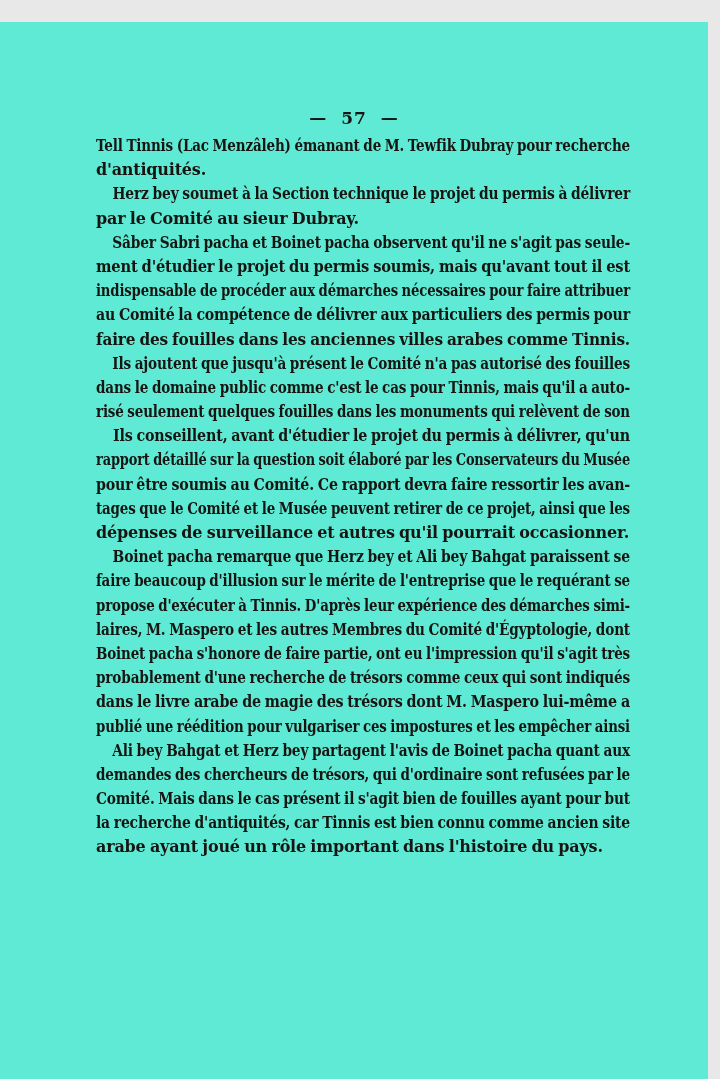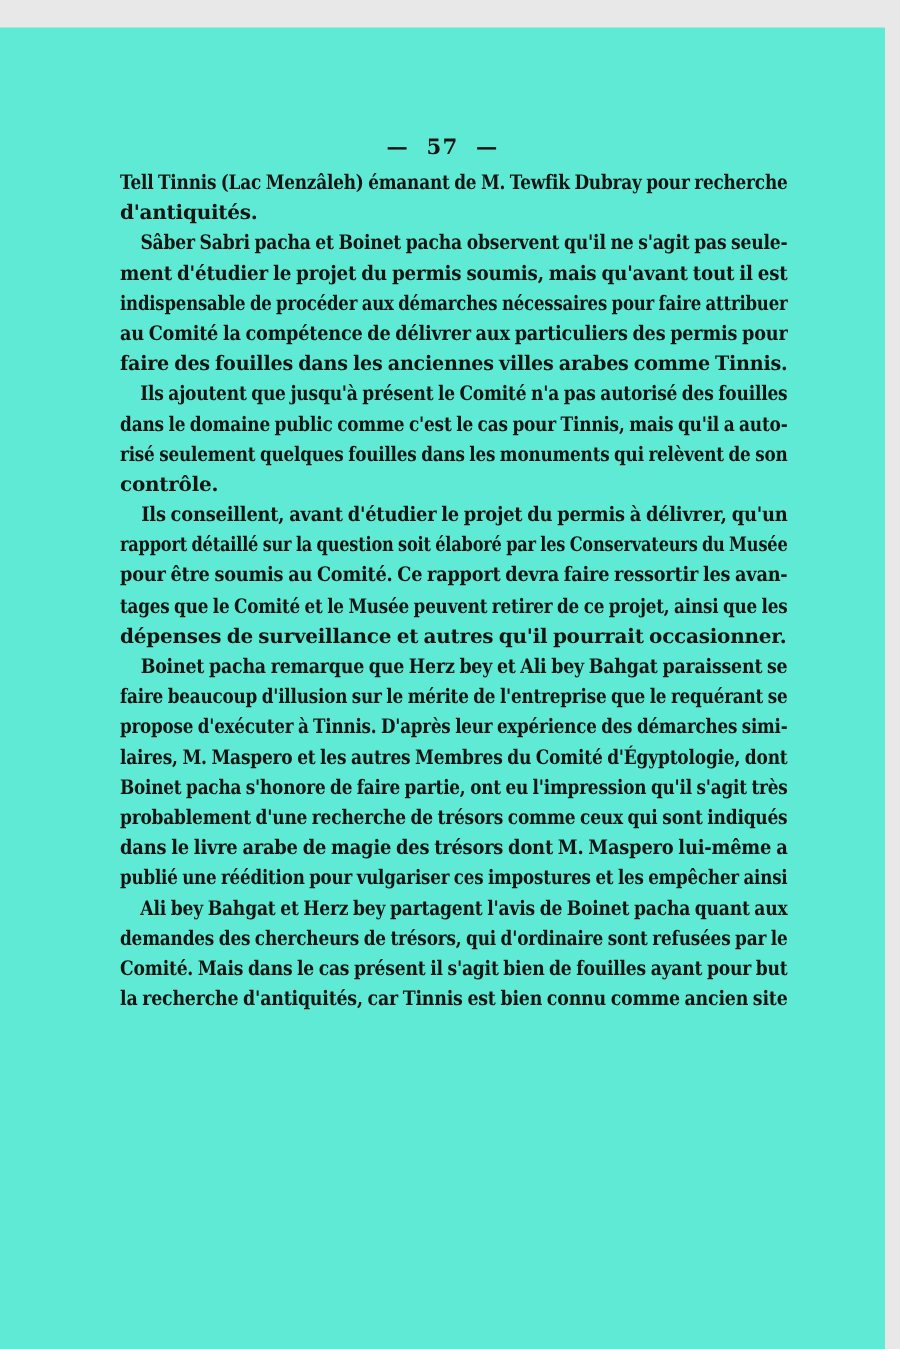--- a/index.html
+++ b/index.html
@@ -53,34 +53,37 @@
 
   <div class="page-number">— 57 —</div>
 
   <div class="text-block">
 
     <div class="para">
       <span class="line" style="transform: scaleX(0.844811);"><span style="white-space: nowrap;">Tell Tinnis (Lac Menzâleh) émanant de M. Tewfik Dubray pour recherche</span></span>
       <span class="line last" style="transform: scaleX(1);"><span style="white-space: nowrap;">d'antiquités.</span></span>
     </div>
 
+    <div class="para">
+      <span class="line first" style="transform: scaleX(0.864318);"><span style="white-space: nowrap;">Herz bey soumet à la Section technique le projet du permis à délivrer</span></span>
+      <span class="line last" style="transform: scaleX(1);"><span style="white-space: nowrap;">par le Comité au sieur Dubray.</span></span>
+    </div>
 
     <div class="para">
       <span class="line first" style="transform: scaleX(0.859709);"><span style="white-space: nowrap;">Sâber Sabri pacha et Boinet pacha observent qu'il ne s'agit pas seule-</span></span>
       <span class="line" style="transform: scaleX(0.91691);"><span style="white-space: nowrap;">ment d'étudier le projet du permis soumis, mais qu'avant tout il est</span></span>
       <span class="line" style="transform: scaleX(0.827526);"><span style="white-space: nowrap;">indispensable de procéder aux démarches nécessaires pour faire attribuer</span></span>
       <span class="line" style="transform: scaleX(0.884312);"><span style="white-space: nowrap;">au Comité la compétence de délivrer aux particuliers des permis pour</span></span>
       <span class="line last" style="transform: scaleX(0.957686);"><span style="white-space: nowrap;">faire des fouilles dans les anciennes villes arabes comme Tinnis.</span></span>
     </div>
 
     <div class="para">
       <span class="line first" style="transform: scaleX(0.852397);"><span style="white-space: nowrap;">Ils ajoutent que jusqu'à présent le Comité n'a pas autorisé des fouilles</span></span>
       <span class="line" style="transform: scaleX(0.847031);"><span style="white-space: nowrap;">dans le domaine public comme c'est le cas pour Tinnis, mais qu'il a auto-</span></span>
       <span class="line" style="transform: scaleX(0.841566);"><span style="white-space: nowrap;">risé seulement quelques fouilles dans les monuments qui relèvent de son</span></span>
-      <span class="line last" style="transform: scaleX(1);"><span style="white-space: nowrap;">contrôle.</span></span>
     </div>
 
     <div class="para">
       <span class="line first" style="transform: scaleX(0.893117);"><span style="white-space: nowrap;">Ils conseillent, avant d'étudier le projet du permis à délivrer, qu'un</span></span>
       <span class="line" style="transform: scaleX(0.809628);"><span style="white-space: nowrap;">rapport détaillé sur la question soit élaboré par les Conservateurs du Musée</span></span>
       <span class="line" style="transform: scaleX(0.886399);"><span style="white-space: nowrap;">pour être soumis au Comité. Ce rapport devra faire ressortir les avan-</span></span>
       <span class="line" style="transform: scaleX(0.840325);"><span style="white-space: nowrap;">tages que le Comité et le Musée peuvent retirer de ce projet, ainsi que les</span></span>
       <span class="line last" style="transform: scaleX(1);"><span style="white-space: nowrap;">dépenses de surveillance et autres qu'il pourrait occasionner.</span></span>
     </div>
 
@@ -94,16 +97,17 @@
       <span class="line" style="transform: scaleX(0.851314);"><span style="white-space: nowrap;">probablement d'une recherche de trésors comme ceux qui sont indiqués</span></span>
       <span class="line" style="transform: scaleX(0.89473);"><span style="white-space: nowrap;">dans le livre arabe de magie des trésors dont M. Maspero lui-même a</span></span>
       <span class="line" style="transform: scaleX(0.835354);"><span style="white-space: nowrap;">publié une réédition pour vulgariser ces impostures et les empêcher ainsi</span></span>
     </div>
 
     <div class="para">
       <span class="line first" style="transform: scaleX(0.857767);"><span style="white-space: nowrap;">Ali bey Bahgat et Herz bey partagent l'avis de Boinet pacha quant aux</span></span>
       <span class="line" style="transform: scaleX(0.845606);"><span style="white-space: nowrap;">demandes des chercheurs de trésors, qui d'ordinaire sont refusées par le</span></span>
       <span class="line" style="transform: scaleX(0.858176);"><span style="white-space: nowrap;">Comité. Mais dans le cas présent il s'agit bien de fouilles ayant pour but</span></span>
       <span class="line" style="transform: scaleX(0.870416);"><span style="white-space: nowrap;">la recherche d'antiquités, car Tinnis est bien connu comme ancien site</span></span>
+      <span class="line last" style="transform: scaleX(1);"><span style="white-space: nowrap;">arabe ayant joué un rôle important dans l'histoire du pays.</span></span>
     </div>
 
   </div>
 </div>
 
 </body></html>

